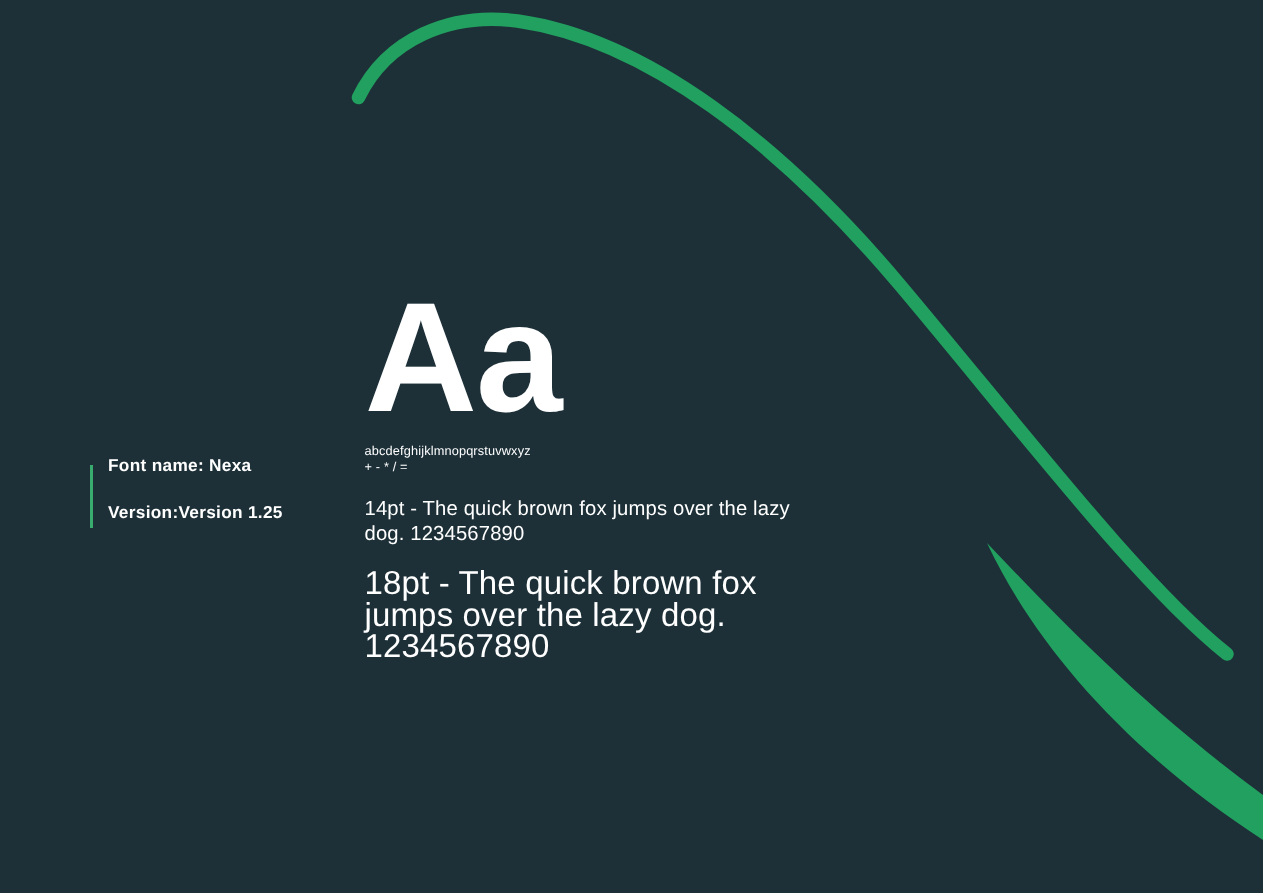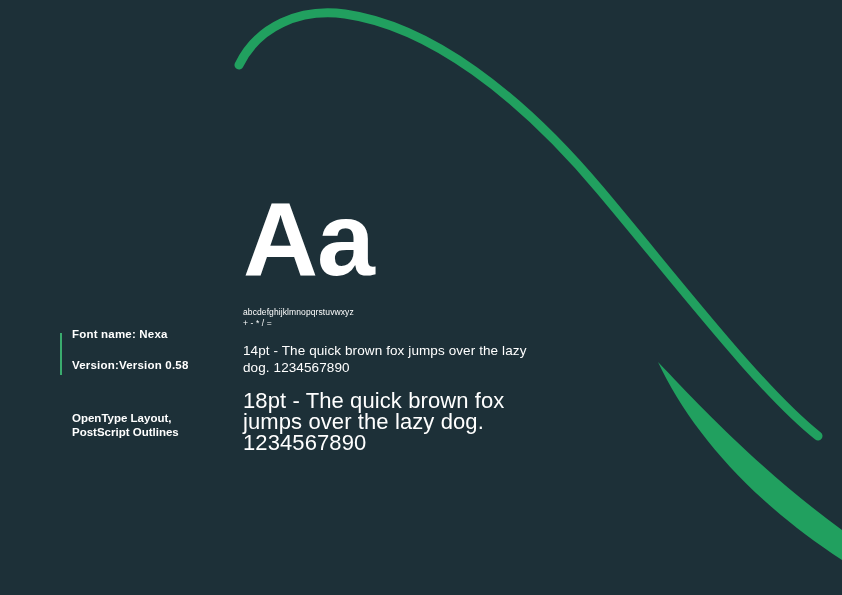--- a/index.html
+++ b/index.html
@@ -26,21 +26,21 @@
     position: absolute;
     inset: 0;
     width: 842px;
     height: 595px;
     pointer-events: none;
   }
   
   .info-col {
     position: absolute;
     left: 60px;
-    top: 327px;
+    top: 304px;
     width: 175px;
   }
   .info-bar {
     position: absolute;
     left: 0;
     top: 6px;
     width: 2px;
     height: 42px;
     background: #3aab6e;
   }
@@ -80,21 +80,21 @@
   }
   .glyph-line {
     font-size: 8.5px;
     line-height: 10.5px;
     letter-spacing: 0.1px;
     color: #ffffff;
     margin: 0;
     white-space: nowrap;
   }
   .glyphs {
-    margin-top: 16px;
+    margin-top: 4px;
   }
   .sample {
     color: #ffffff;
     margin: 0;
   }
   .sample-12 {
     font-size: 9.5px;
     line-height: 12.5px;
     letter-spacing: 0.35px;
     margin-top: 9px;
@@ -129,25 +129,21 @@
 <div class="page">
 
   <svg class="swoosh-layer" viewBox="0 0 842 595" width="842" height="595" xmlns="http://www.w3.org/2000/svg">
     <path d="M239 65 C 258 26, 300 8, 345 14 C 430 26, 520 95, 600 190 C 680 285, 760 390, 818 436" fill="none" stroke="#21a05f" stroke-width="9" stroke-linecap="round"></path>
     <path d="M658 362 C 700 406, 760 470, 842 530 L 842 560 C 750 500, 690 430, 658 362 Z" fill="#21a05f"></path>
   </svg>
 
   <div class="info-col">
     <div class="info-bar"></div>
     <p class="info-line">Font name: Nexa</p>
-    <p class="info-line second">Version:Version 0.58</p>
-    <div class="info-block">
-      <div>OpenType Layout,</div>
-      <div>PostScript Outlines</div>
-    </div>
+    <p class="info-line second">Version:Version 1.25</p>
   </div>
 
   <div class="specimen">
     <div class="big-aa">Aa</div>
 
     <div class="glyphs">
       <p class="glyph-line">abcdefghijklmnopqrstuvwxyz</p>
       <p class="glyph-line">+ - * / =</p>
     </div>
 

